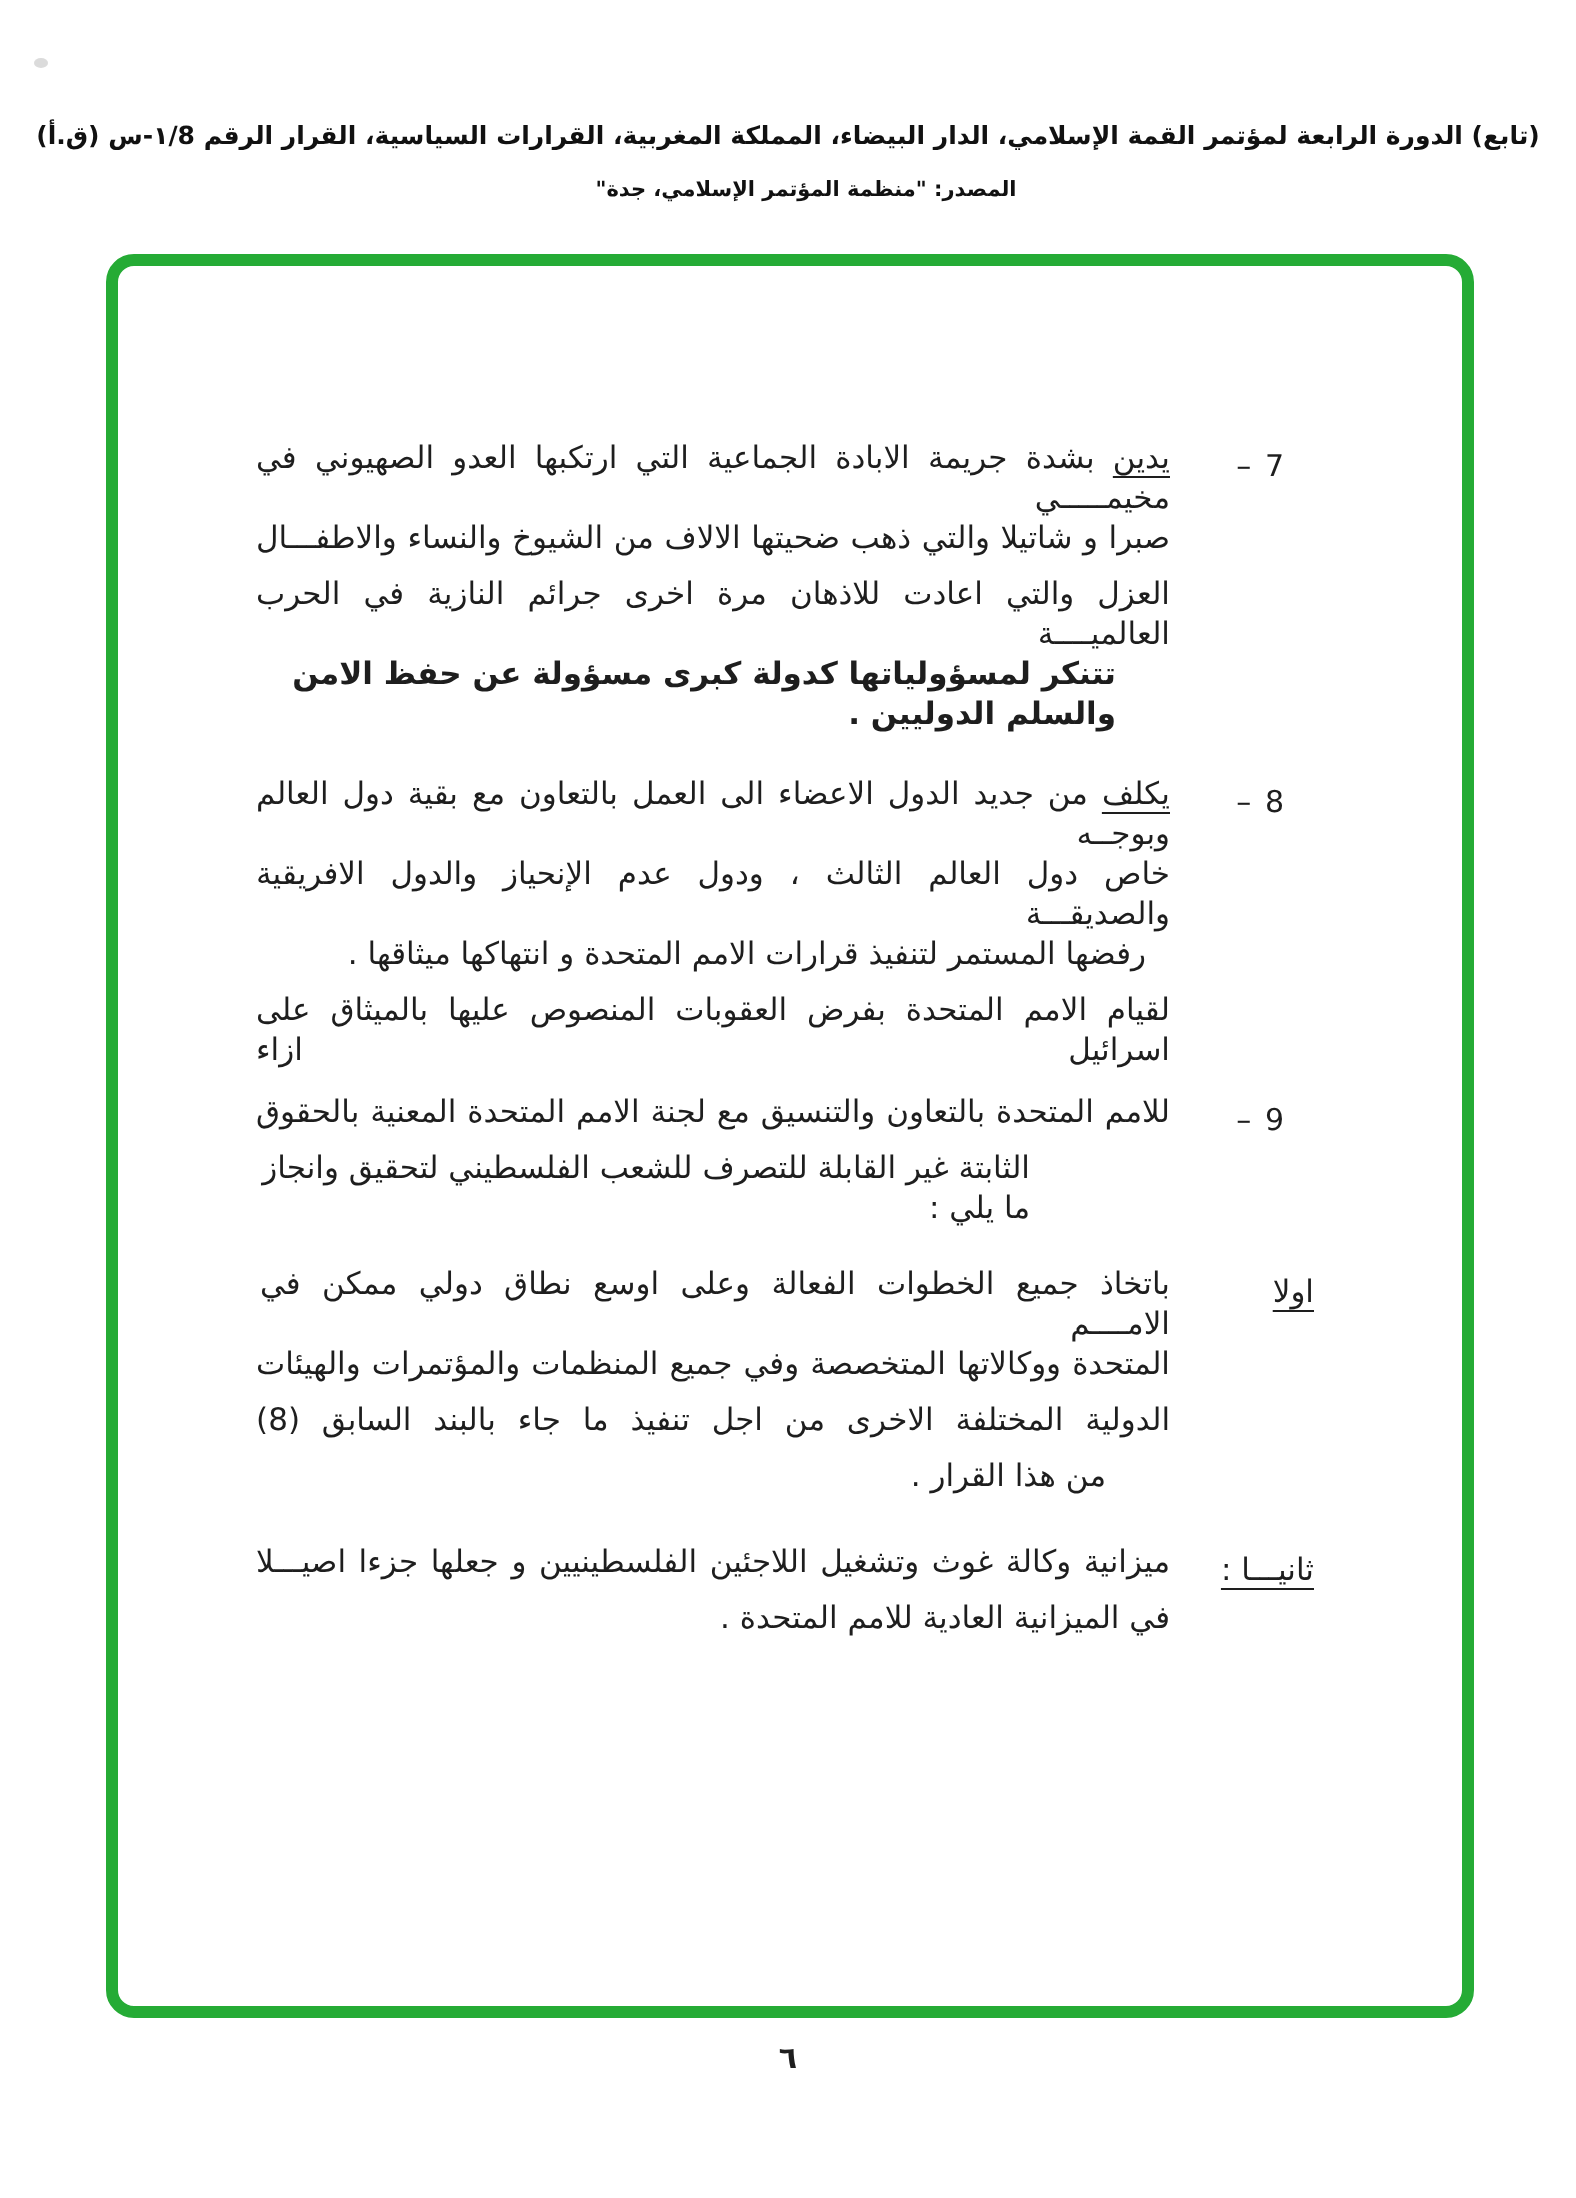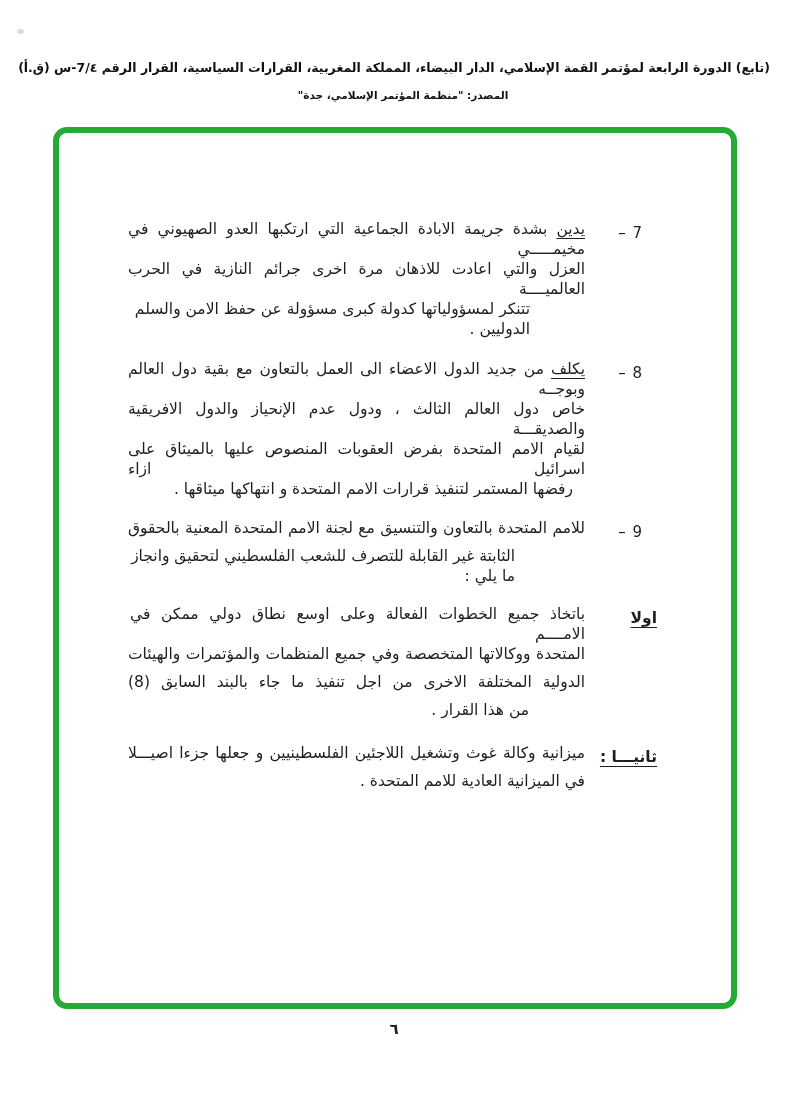--- a/index.html
+++ b/index.html
@@ -34,57 +34,58 @@
   .sec-3 { margin-bottom:15px; }
   .line { line-height:20px; min-height:28px; }
   .mid  { text-align:justify; text-align-last:justify; }
   .last { text-align:right; }
   .u { text-decoration:underline; text-underline-offset:4px; }
   .pnum {
     position:absolute; right:-58px; top:0; line-height:28px;
     font-size:15px; letter-spacing:1px; white-space:nowrap;
   }
   .marker {
-    position:absolute; right:-72px; top:0; line-height:28px; white-space:nowrap;font-weight:bold;
+    position:absolute; right:-72px; top:0; line-height:28px; white-space:nowrap;
   }
   .sec-3 .line0 { padding-left:2px; }
   .sec-4 .line0 { padding-right:30px; }
-  .l-0-4 { margin-right:55px; }
+  .l-0-4 { margin-right:27px;font-weight:bold; }
   .l-1-3 { margin-right:12px; }
   .l-2-2 { margin-right:70px; }
-  .l-3-3 { margin-right:56px; }
+  .l-3-3 { margin-right:32px; }
   .l-4-2 { }
   .pageno {
     position:absolute; top:1020px; left:0; right:0; text-align:center;
     font-size:15px; font-weight:bold; direction:rtl;
   }
 </style>
 </head>
 <body>
 
 <div class="smudge"></div>
 
-<div class="hdr hdr1">(تابع) الدورة الرابعة لمؤتمر القمة الإسلامي، الدار البيضاء، المملكة المغربية، القرارات السياسية، القرار الرقم 7/٤-س (ق.أ)</div>
+<div class="hdr hdr1">(تابع) الدورة الرابعة لمؤتمر القمة الإسلامي، الدار البيضاء، المملكة المغربية، القرارات السياسية، القرار الرقم ١/8-س (ق.أ)</div>
 <div class="hdr hdr2">المصدر:  "منظمة المؤتمر الإسلامي، جدة"</div>
 
 <div class="annotation-box"></div>
 
 <div class="doc-body">
     <div class="sec sec-0 numbered">
       <span class="pnum">7 –</span>
       <div class="line l-0-0 mid line0"><span class="lead u">يدين</span> بشدة جريمة الابادة الجماعية التي ارتكبها العدو الصهيوني في مخيمـــــي</div>
+      <div class="line l-0-1 mid">صبرا و شاتيلا والتي ذهب ضحيتها الالاف من الشيوخ والنساء والاطفـــال</div>
       <div class="line l-0-2 mid">العزل والتي اعادت للاذهان مرة اخرى جرائم النازية في الحرب العالميــــة</div>
       <div class="line l-0-4 last">تتنكر لمسؤولياتها كدولة كبرى مسؤولة عن حفظ الامن والسلم الدوليين .</div>
     </div>
     <div class="sec sec-1 numbered">
       <span class="pnum">8 –</span>
       <div class="line l-1-0 mid line0"><span class="lead u">يكلف</span> من جديد الدول الاعضاء الى العمل بالتعاون مع بقية دول العالم وبوجــه</div>
       <div class="line l-1-1 mid">خاص دول العالم الثالث ، ودول عدم الإنحياز والدول الافريقية والصديقـــة</div>
+      <div class="line l-1-3 last">رفضها المستمر لتنفيذ قرارات الامم المتحدة و انتهاكها ميثاقها .</div>
       <div class="line l-1-2 mid">لقيام الامم المتحدة بفرض العقوبات المنصوص عليها بالميثاق على اسرائيل ازاء</div>
-      <div class="line l-1-3 last">رفضها المستمر لتنفيذ قرارات الامم المتحدة و انتهاكها ميثاقها .</div>
     </div>
     <div class="sec sec-2 numbered">
       <span class="pnum">9 –</span>
       <div class="line l-2-1 mid">للامم المتحدة بالتعاون والتنسيق مع لجنة الامم المتحدة المعنية بالحقوق</div>
       <div class="line l-2-2 last">الثابتة غير القابلة للتصرف للشعب الفلسطيني لتحقيق وانجاز ما يلي :</div>
     </div>
     <div class="sec sec-3 marked">
       <span class="marker u">اولا</span>
       <div class="line l-3-0 mid line0">باتخاذ جميع الخطوات الفعالة وعلى اوسع نطاق دولي ممكن في الامــــم</div>
       <div class="line l-3-1 mid">المتحدة ووكالاتها المتخصصة وفي جميع المنظمات والمؤتمرات والهيئات</div>

